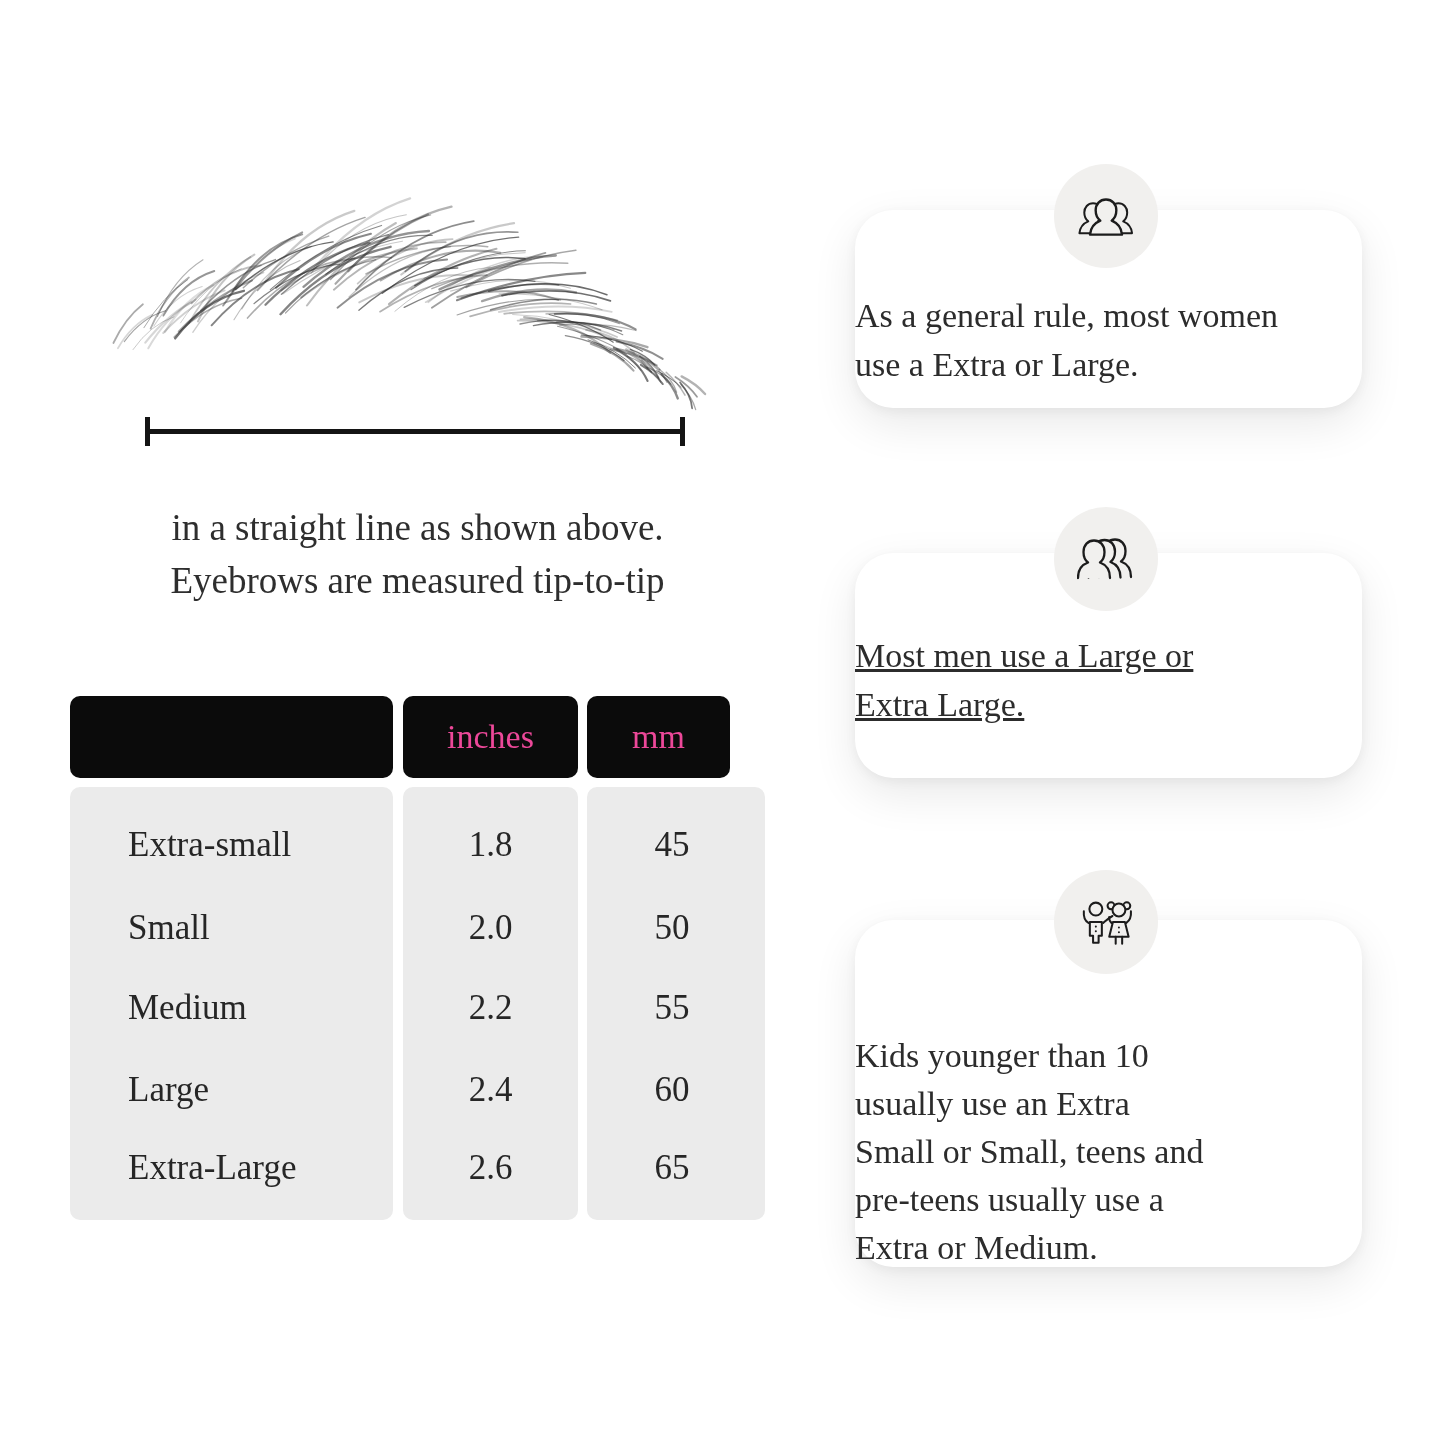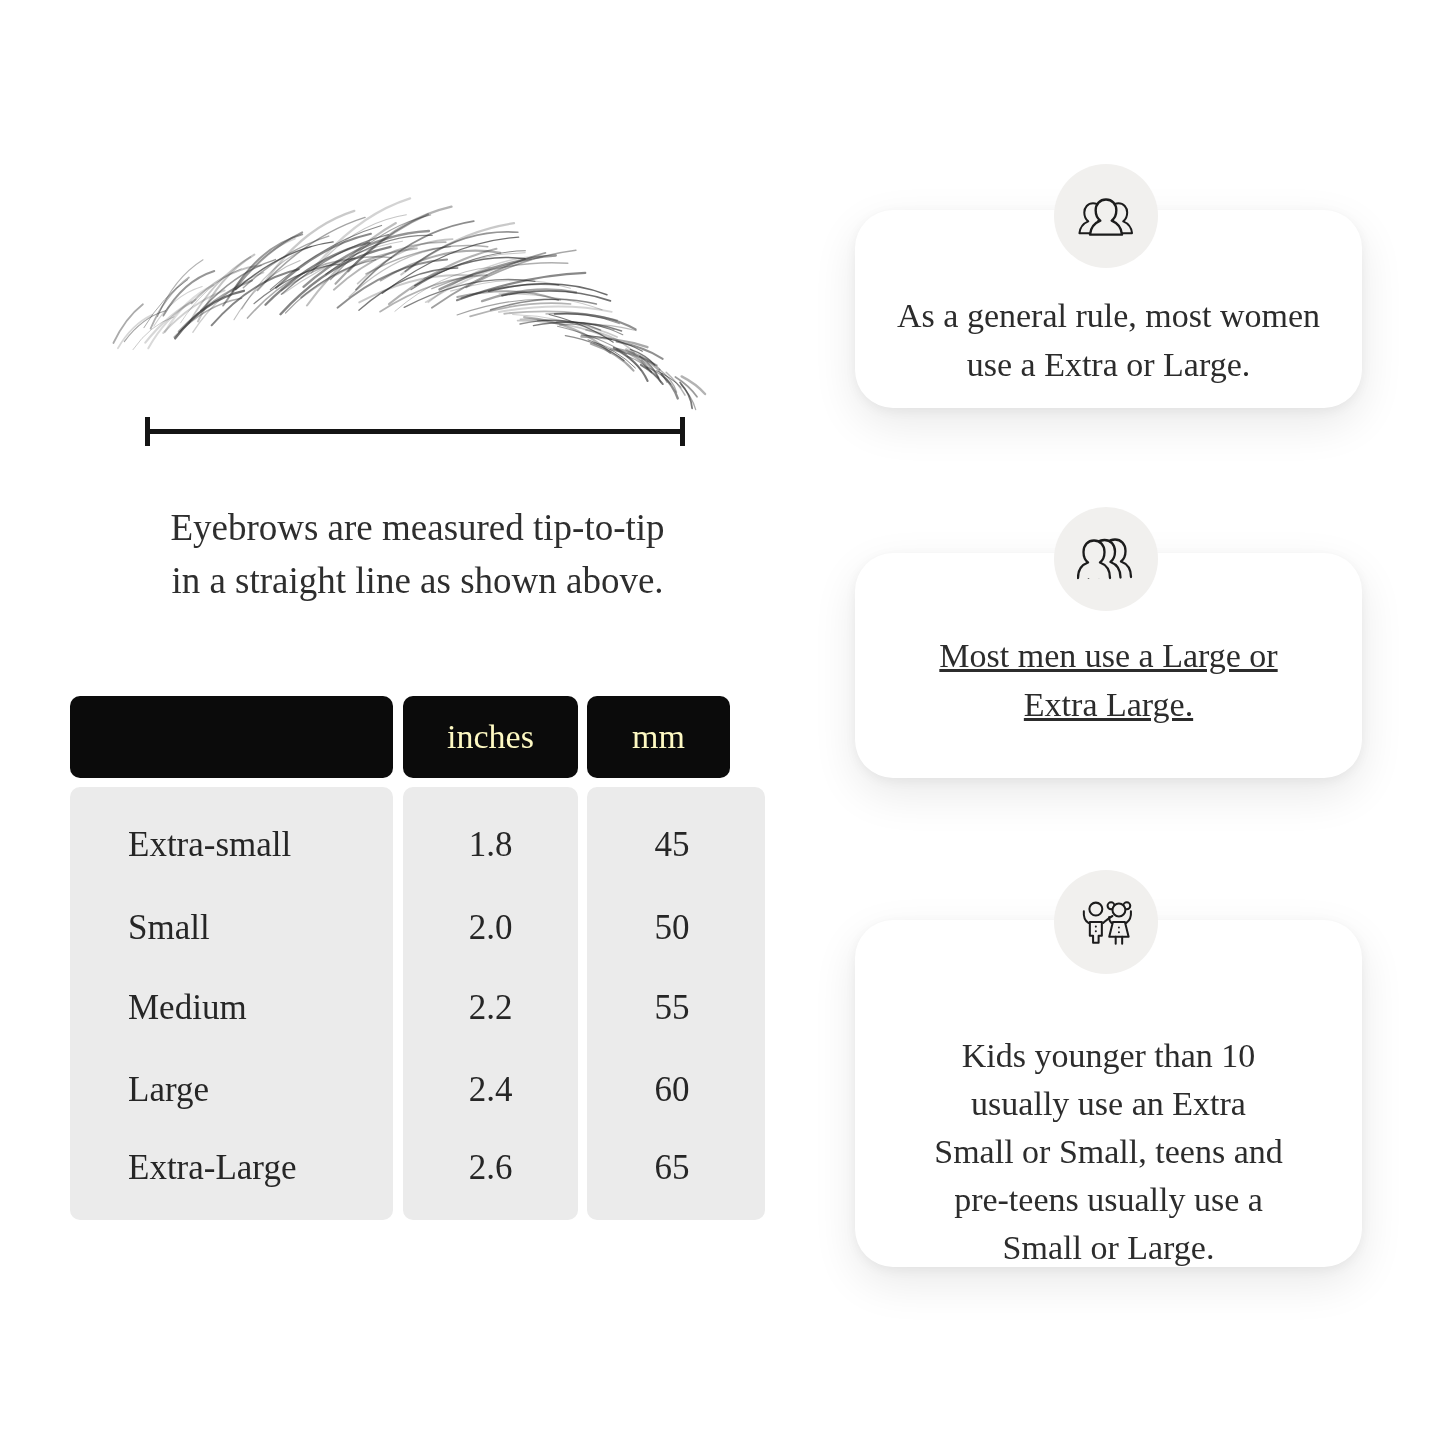--- a/index.html
+++ b/index.html
@@ -16,21 +16,21 @@
   .measure-line{position:absolute;left:145px;top:429px;width:540px;height:5px;background:#141414;}
   .measure-line::before,.measure-line::after{
     content:"";position:absolute;top:-12px;width:5px;height:29px;background:#141414;
   }
   .measure-line::before{left:0;}
   .measure-line::after{right:0;}
   .caption{position:absolute;left:70px;top:501px;width:695px;text-align:center;
     font-size:37px;line-height:53px;color:#2e2e2e;}
   .caption div{white-space:nowrap;}
   
-  .th{position:absolute;top:696px;height:82px;line-height:82px;background:#0b0b0b;color:#fef9c3;
+  .th{position:absolute;top:696px;height:82px;line-height:82px;background:#0b0b0b;color:#ec4899;
     border-radius:10px;text-align:center;font-size:34px;}
   .th1{left:70px;width:323px;}
   .th2{left:403px;width:175px;}
   .th3{left:587px;width:143px;}
   .gcol{position:absolute;top:787px;height:433px;background:#ebebeb;border-radius:10px;}
   .g1{left:70px;width:323px;}
   .g2{left:403px;width:175px;}
   .g3{left:587px;width:178px;}
   .trow{position:absolute;left:0;width:800px;height:82px;line-height:82px;font-size:35px;color:#262626;}
   .r1{top:804px;} .r2{top:887px;} .r3{top:967px;} .r4{top:1049px;} .r5{top:1127px;}
@@ -39,21 +39,21 @@
   .cm{position:absolute;left:587px;width:170px;text-align:center;}
   
   .card{position:absolute;left:855px;width:507px;background:#ffffff;border-radius:38px;
     box-shadow:0 16px 45px rgba(0,0,0,.09),0 3px 12px rgba(0,0,0,.05);}
   .card1{top:210px;height:198px;}
   .card2{top:553px;height:225px;}
   .card3{top:920px;height:347px;}
   .badge{position:absolute;left:1054px;width:104px;height:104px;border-radius:50%;
     background:#f1f0ee;display:flex;align-items:center;justify-content:center;}
   .b1{top:164px;} .b2{top:507px;} .b3{top:870px;}
-  .ctext{position:absolute;left:855px;width:507px;text-align:center;font-size:34px;color:#2c2c2c;}
+  .ctext{position:absolute;left:855px;width:507px;font-size:34px;color:#2c2c2c;}
   .ctext div{white-space:nowrap;}
   .t1{top:291px;line-height:49px;}
   .t2{top:631px;line-height:49px;text-decoration:underline;}
   .t3{top:1012px;line-height:48px;margin-top:20px;}
   .icon{stroke:#1c1c1c;stroke-width:2.3;fill:#f1f0ee;stroke-linecap:round;stroke-linejoin:round;}
   .icon .dot{fill:#1c1c1c;stroke:none;}
   .icon .ln{fill:none;}
 </style>
 </head>
 <body>
@@ -189,22 +189,22 @@
       <path d="M575.9 159.5 Q587.1 171.6 590.7 184.6" fill="none" stroke="rgba(45,45,45,0.42)" stroke-width="1.21" stroke-linecap="round"></path>
       <path d="M551.7 145.7 Q566.7 152.7 576.1 162.4" fill="none" stroke="rgba(45,45,45,0.65)" stroke-width="0.94" stroke-linecap="round"></path>
       <path d="M570.4 151.9 Q584.4 160.7 592.0 171.8" fill="none" stroke="rgba(45,45,45,0.48)" stroke-width="1.72" stroke-linecap="round"></path>
       <path d="M575.1 157.5 Q586.0 169.9 587.1 183.3" fill="none" stroke="rgba(45,45,45,0.64)" stroke-width="1.76" stroke-linecap="round"></path>
       <path d="M576.6 151.4 Q591.3 158.9 600.1 169.1" fill="none" stroke="rgba(45,45,45,0.36)" stroke-width="2.34" stroke-linecap="round"></path>
     </svg>
 
   <div class="measure-line"></div>
 
   <div class="caption">
+    <div>in a straight line as shown above.</div>
     <div>Eyebrows are measured tip-to-tip</div>
-    <div>in a straight line as shown above.</div>
   </div>
 
   <div class="th th1"></div>
   <div class="th th2">inches</div>
   <div class="th th3">mm</div>
 
   <div class="gcol g1"></div>
   <div class="gcol g2"></div>
   <div class="gcol g3"></div>
 
@@ -284,16 +284,16 @@
   </div>
   <div class="ctext t2">
     <div>Most men use a Large or</div>
     <div>Extra Large.</div>
   </div>
   <div class="ctext t3">
     <div>Kids younger than 10</div>
     <div>usually use an Extra</div>
     <div>Small or Small, teens and</div>
     <div>pre-teens usually use a</div>
-    <div>Small or Large.</div>
+    <div>Extra or Medium.</div>
   </div>
 
 </div>
 
 </body></html>

